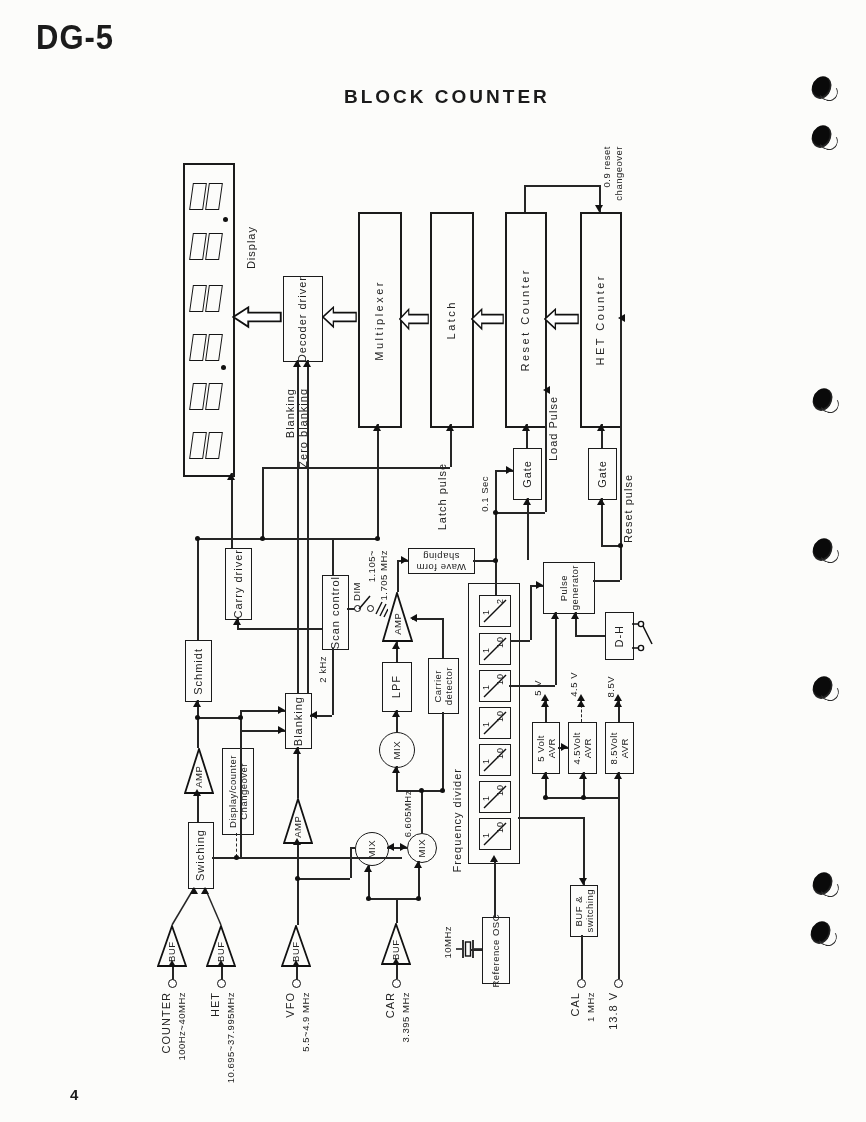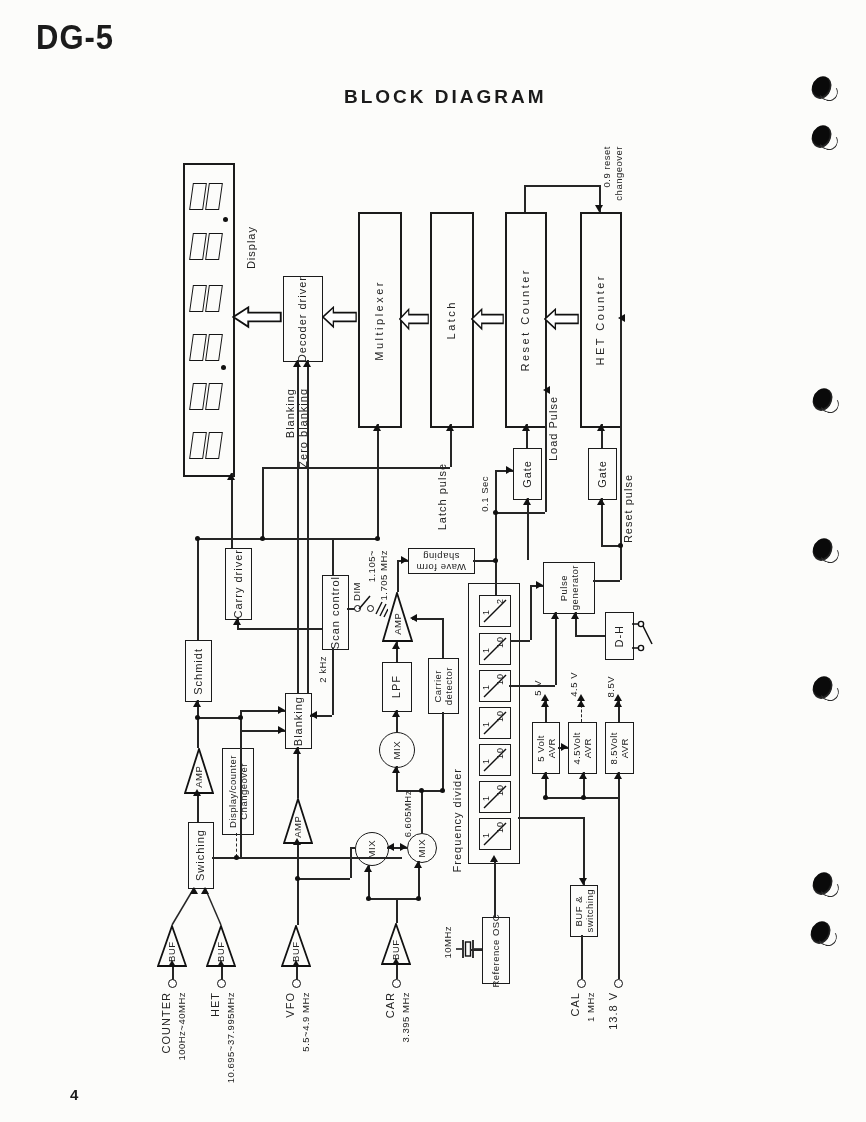--- a/index.html
+++ b/index.html
@@ -43,21 +43,21 @@
   .hdr-title{position:absolute;left:344px;top:86px;font-size:19px;font-weight:bold;letter-spacing:3px;}
   .pageno{position:absolute;left:70px;top:1086px;font-size:15px;font-weight:bold;}
   .flip{transform:rotate(180deg);text-align:center;font-size:9.5px;line-height:1.15;letter-spacing:.5px;}
 </style>
 </head>
 <body>
 
 <div id="page">
 
   <div class="hdr-model">DG-5</div>
-  <div class="hdr-title">BLOCK DIAGRAM</div>
+  <div class="hdr-title">BLOCK COUNTER</div>
   <div class="pageno">4</div>
 
   <div class="blk bigblk" style="left:183px;top:163px;width:48px;height:310px;"></div>
   <div class="digit" style="left:191px;top:183px;">
       <div class="seg"></div>
       <div class="seg"></div>
     </div>
   <div class="digit" style="left:191px;top:233px;">
       <div class="seg"></div>
       <div class="seg"></div>

